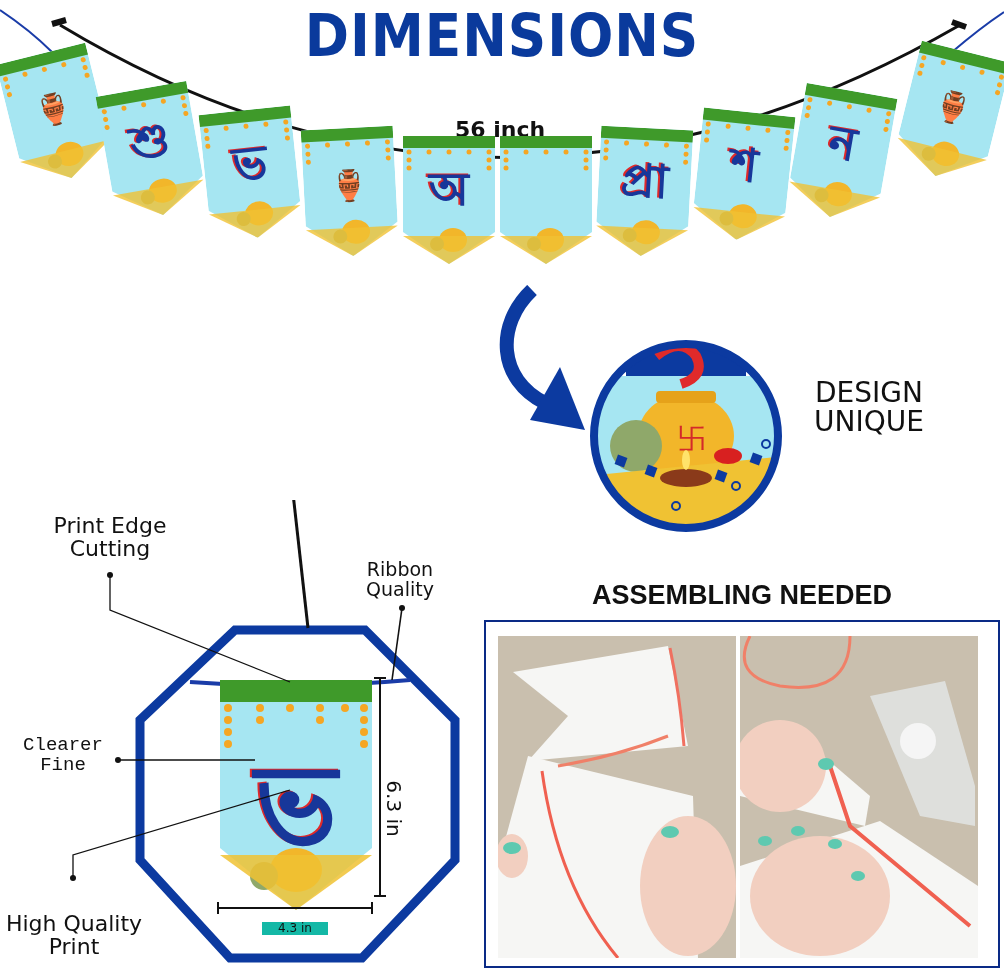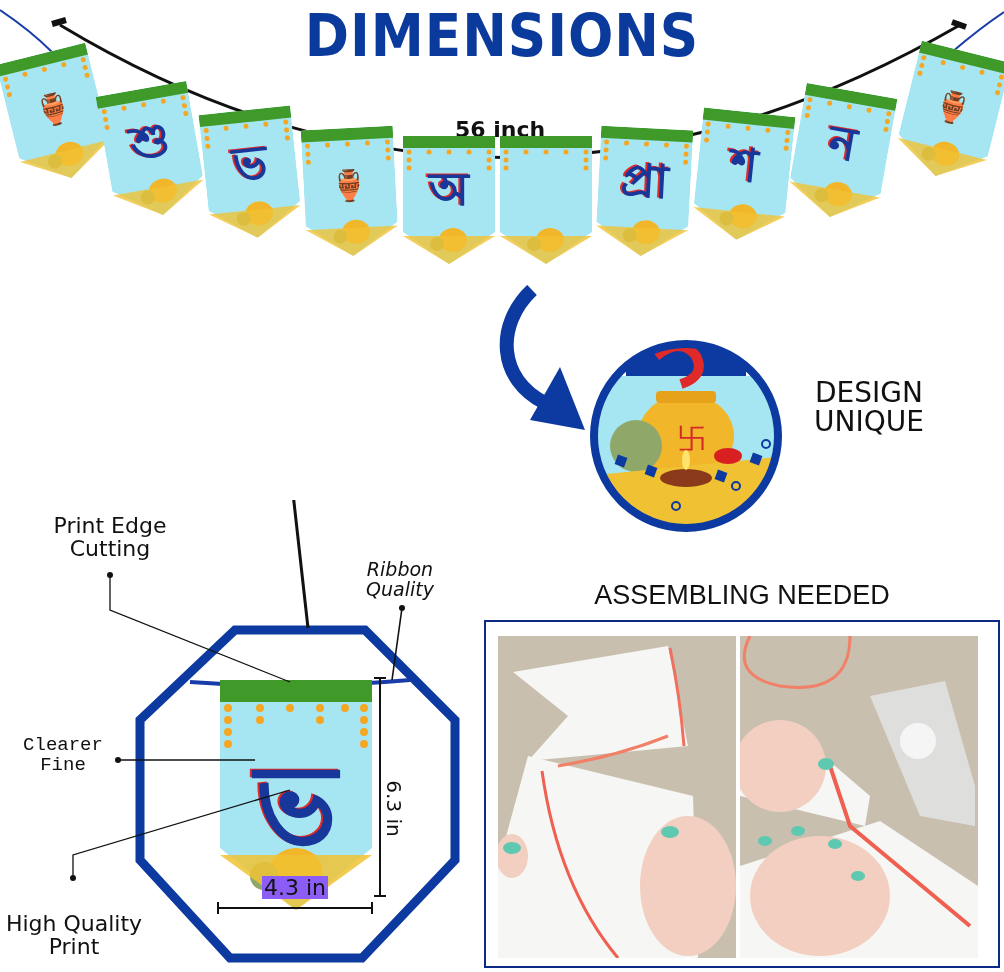--- a/index.html
+++ b/index.html
@@ -3,21 +3,21 @@
 <meta charset="utf-8">
 <style>
   html,body{margin:0;padding:0;background:#fff;}
   body{width:1004px;height:972px;position:relative;overflow:hidden;font-family:"DejaVu Sans",sans-serif;}
   .abs{position:absolute;}
   .title{left:0;width:1004px;top:0;text-align:center;font-family:"DejaVu Sans",sans-serif;font-weight:bold;font-size:58px;letter-spacing:1px;color:#0a3a9c;line-height:72px;transform:scaleX(0.92);}
   .label{font-family:"DejaVu Sans",sans-serif;color:#111;text-align:center;line-height:1.05;}
   .flag{position:absolute;width:92px;height:128px;}
   .flag svg{width:100%;height:100%;display:block;}
   .glyph{position:absolute;left:0;top:18px;width:100%;text-align:center;font-family:"DejaVu Sans",sans-serif;font-weight:bold;font-size:46px;color:#17379a;text-shadow:-2px -1px 0 #e02a2a;}
-  .assemble-title{left:480px;width:524px;top:580px;text-align:center;font-size:27px;color:#111;font-family:"Liberation Sans",sans-serif;}
+  .assemble-title{left:480px;width:524px;top:580px;text-align:center;font-size:27px;color:#111;font-family:"Liberation Sans",sans-serif;font-weight:bold;}
   .photo-panel{left:484px;top:620px;width:516px;height:348px;border:2px solid #0a2a86;box-sizing:border-box;background:#fff;}
   .photo{position:absolute;top:14px;height:322px;background:#c9bfae;overflow:hidden;}
 </style>
 </head>
 <body>
 
 <div class="abs title">DIMENSIONS</div>
 
 <svg class="abs" style="left:0;top:0" width="1004" height="330">
 
@@ -331,27 +331,27 @@
   <line x1="402" y1="108" x2="392" y2="180" stroke="#111" stroke-width="1.6"></line>
   <circle cx="402" cy="108" r="3" fill="#111"></circle>
   <line x1="118" y1="260" x2="255" y2="260" stroke="#111" stroke-width="1.3"></line>
   <circle cx="118" cy="260" r="3" fill="#111"></circle>
   <polyline points="73,378 73,355 290,290" stroke="#111" stroke-width="1.3" fill="none"></polyline>
   <circle cx="73" cy="378" r="3" fill="#111"></circle>
 </svg>
 <div class="abs label" style="left:378px;top:758px;width:30px;height:100px;font-size:20px;">
   <div style="transform:rotate(90deg);transform-origin:center;white-space:nowrap;margin-top:40px;margin-left:-20px;width:70px;">6.3 in</div>
 </div>
-<div class="abs label" style="left:262px;top:876px;width:66px;font-size:22px;background:#8b5cf6;">4.3 in</div>
+<div class="abs label" style="left:262px;top:922px;width:66px;font-size:12px;background:#14b8a6;">4.3 in</div>
 
 <div class="abs label" style="left:40px;top:514px;width:140px;font-size:22px;">
   <div>Print Edge</div>
   <div>Cutting</div>
 </div>
-<div class="abs label" style="left:350px;top:560px;width:100px;font-size:19px;font-style:italic;">
+<div class="abs label" style="left:350px;top:560px;width:100px;font-size:19px;">
   <div>Ribbon</div>
   <div>Quality</div>
 </div>
 <div class="abs label" style="left:18px;top:736px;width:90px;font-size:19px;font-family:Liberation Mono, monospace;">
   <div>Clearer</div>
   <div>Fine</div>
 </div>
 <div class="abs label" style="left:4px;top:912px;width:140px;font-size:22px;">
   <div>High Quality</div>
   <div>Print</div>

